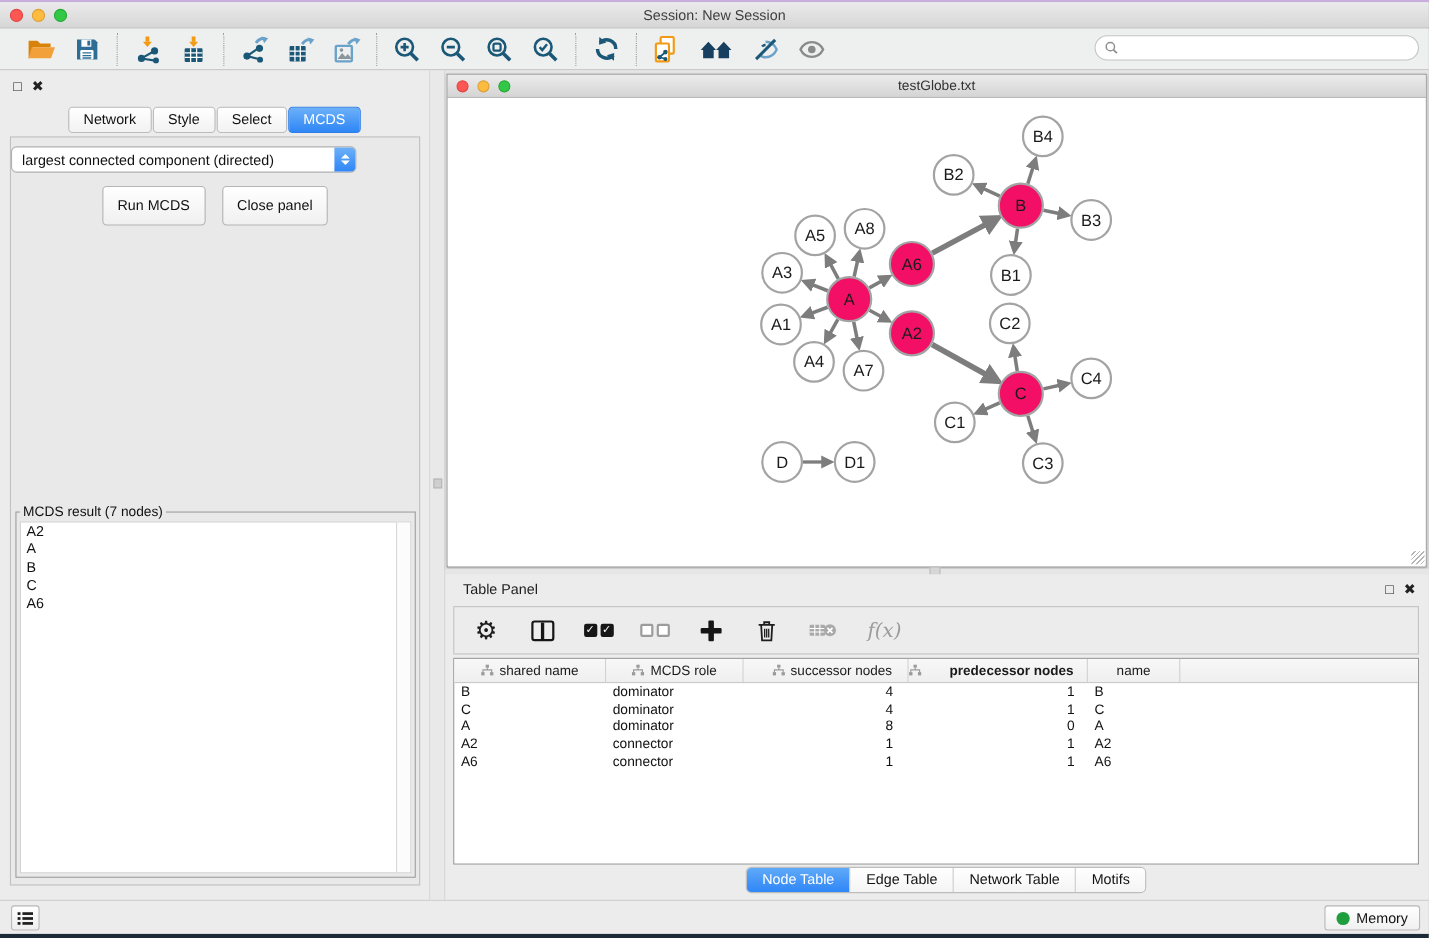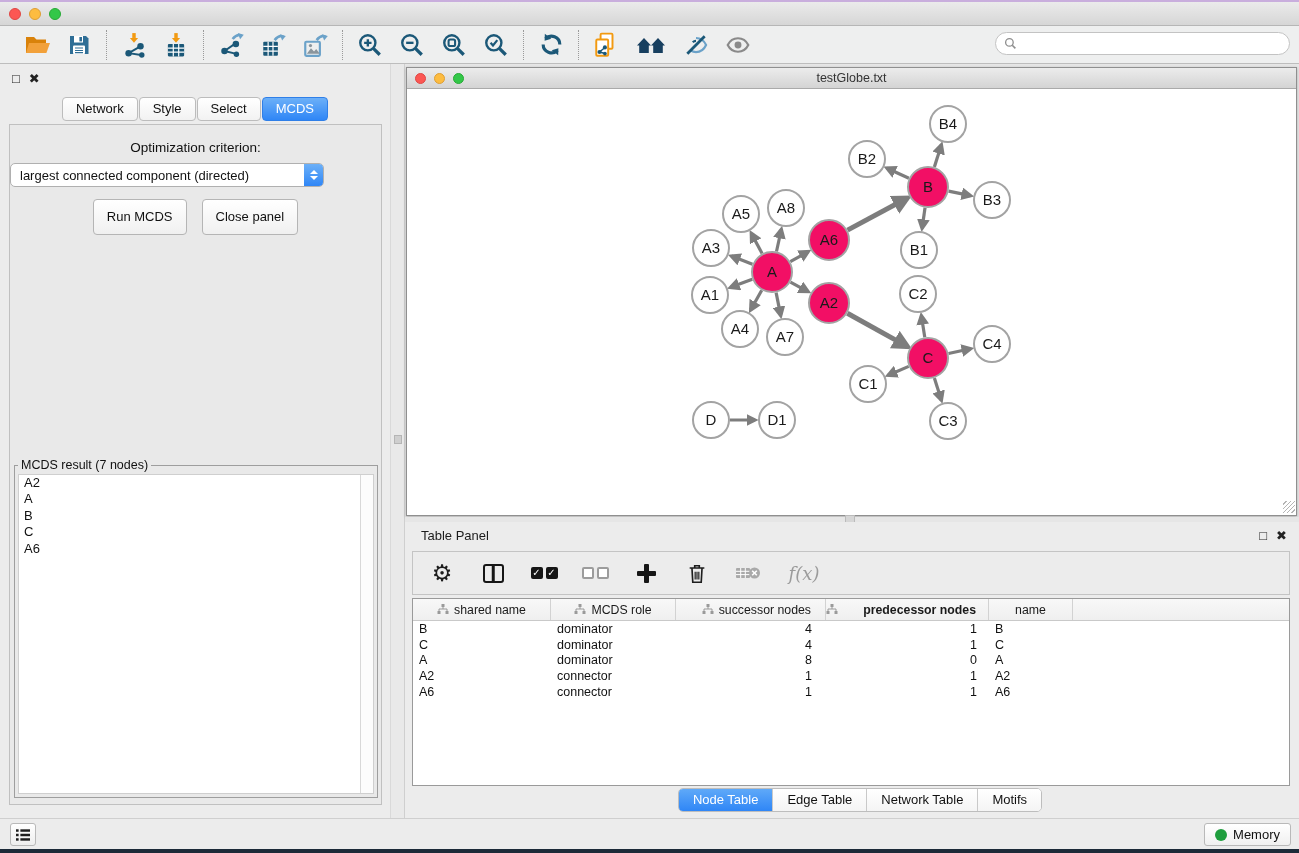--- a/index.html
+++ b/index.html
@@ -138,20 +138,21 @@
 <body>
 
 <div id="app">
 
   <div class="titlebar">
     <div class="lights">
       <span class="light red"></span>
       <span class="light yellow"></span>
       <span class="light green"></span>
     </div>
+    <div class="title">Session: New Session</div>
   </div>
 
   <div class="toolbar">
     <div class="tgroup">
       <span class="tbtn">
         <svg width="27" height="24" viewBox="0 0 27 22">
             <path d="M2 3h8l2.5 2.5H22V9H6L3 19H2z" fill="#d9820a"></path>
             <path d="M5 9h21l-3.6 10H2z" fill="#f2a13a"></path>
           </svg>
       </span>
@@ -306,21 +307,20 @@
         <span>✖</span>
       </span>
     </div>
     <div class="cp-tabs">
       <span class="cptab">Network</span>
       <span class="cptab">Style</span>
       <span class="cptab">Select</span>
       <span class="cptab active">MCDS</span>
     </div>
     <div class="cp-content">
-      <div class="opt-label">Optimization criterion:</div>
       <div class="select-row">
         <div class="select">
           <span class="val">largest connected component (directed)</span>
           <span class="spin">
               <i class="up"></i>
               <i class="dn"></i>
             </span>
         </div>
       </div>
       <div class="btn-row">

